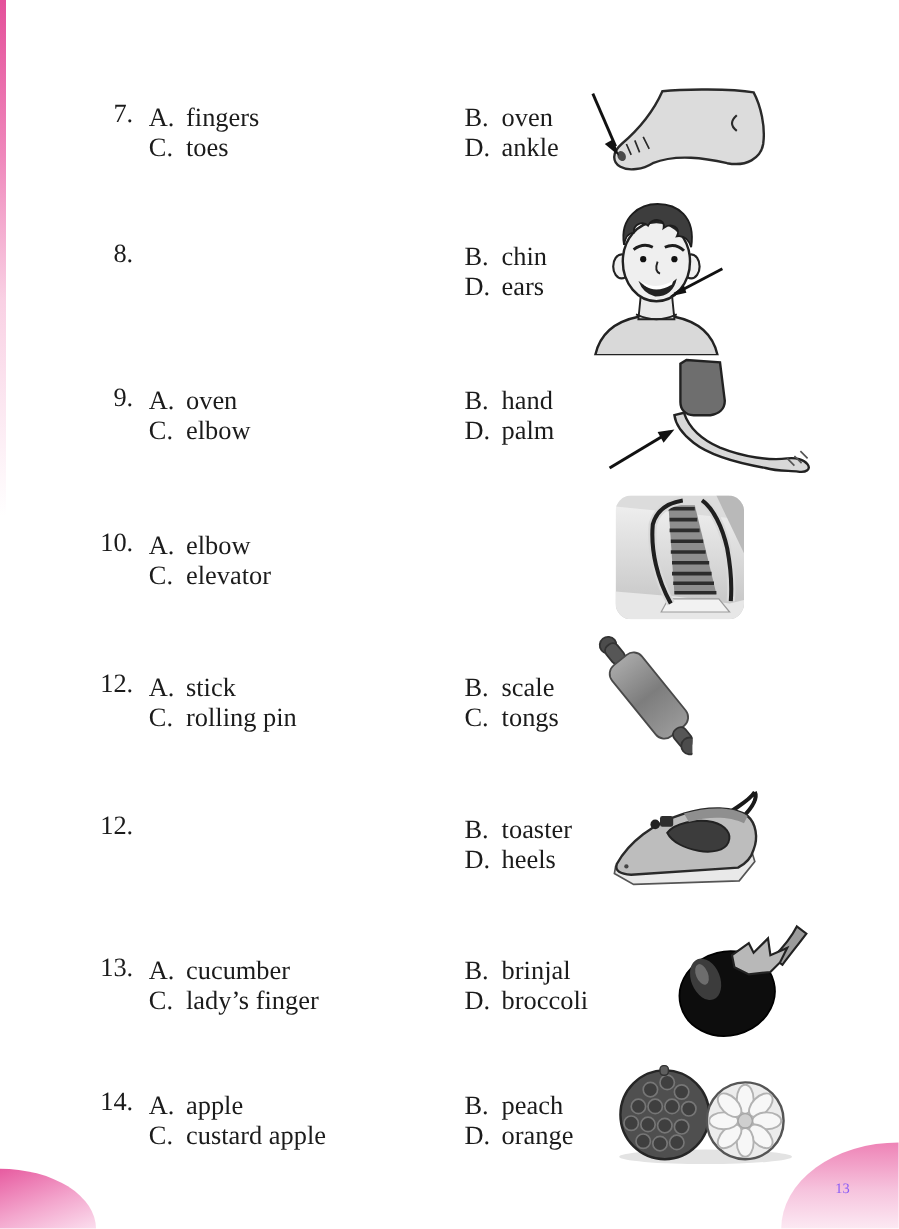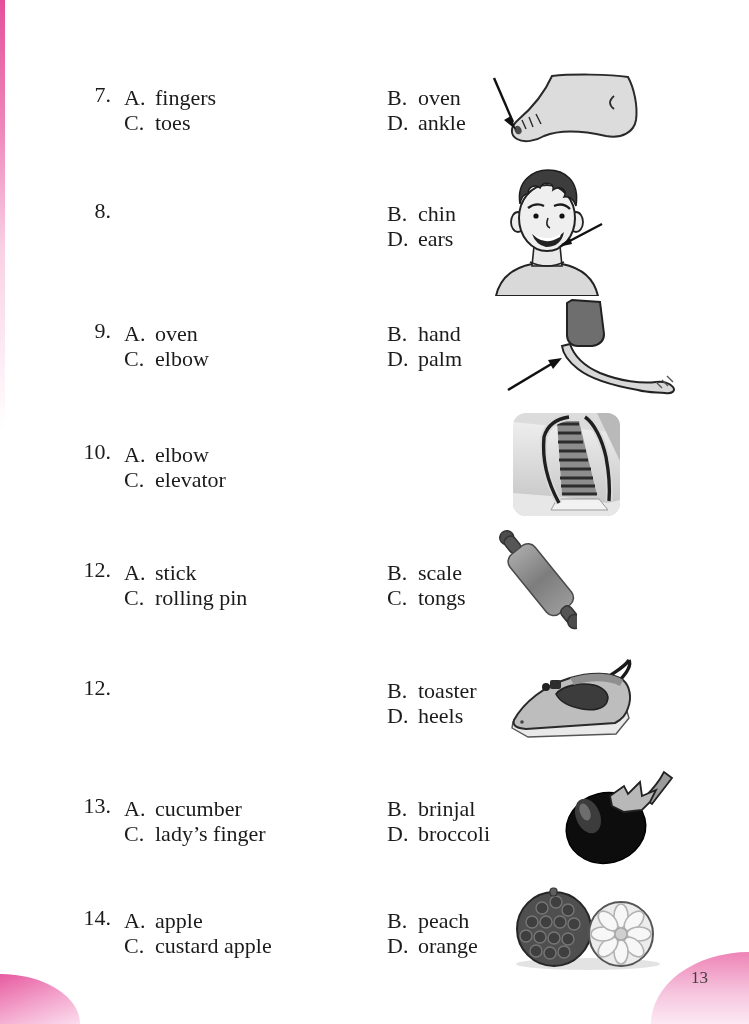--- a/index.html
+++ b/index.html
@@ -6,21 +6,21 @@
   .page{position:relative;width:749px;height:1024px;background:#ffffff;overflow:hidden;
         font-family:"Liberation Serif","DejaVu Serif",serif;color:#1b1b1b;}
 
   
   .strip-top-left{position:absolute;left:0;top:0;width:5px;height:430px;
     background:linear-gradient(to bottom,#e4509a 0%,#ef87bb 30%,rgba(244,170,205,.55) 58%,rgba(255,255,255,0) 100%);}
   .corner-bl{position:absolute;left:0;bottom:0;width:80px;height:50px;border-radius:0 100% 0 0;
     background:linear-gradient(160deg,#e75ba0 0%,#f3a6cd 55%,#fbdeee 100%);}
   .corner-br{position:absolute;right:0;bottom:0;width:98px;height:72px;border-radius:100% 0 0 0;
     background:linear-gradient(to bottom,#ee83b6 0%,#f6c3dd 55%,#fce9f3 100%);}
-  .page-number{position:absolute;right:41px;bottom:36px;font-size:17px;color:#404040;z-index:5;}
+  .page-number{position:absolute;right:41px;bottom:26px;font-size:12px;color:#8b5cf6;z-index:5;}
 
   
   .question{position:absolute;left:0;width:749px;height:120px;}
   .qnum{position:absolute;left:45px;top:0;width:66px;text-align:right;
         font-size:22px;line-height:25px;}
   .optcol{position:absolute;top:3px;}
   .optcol.c1{left:124px;}
   .optcol.c2{left:387px;}
   .optline{font-size:22px;line-height:25px;white-space:nowrap;}
   .olabel{display:inline-block;width:31px;}

